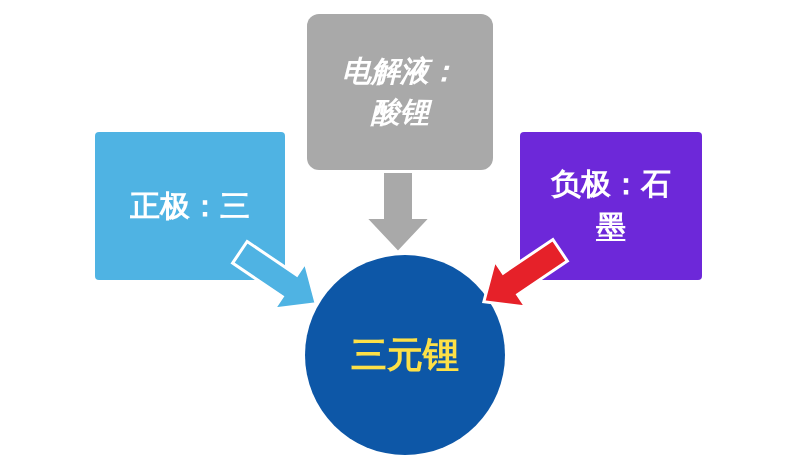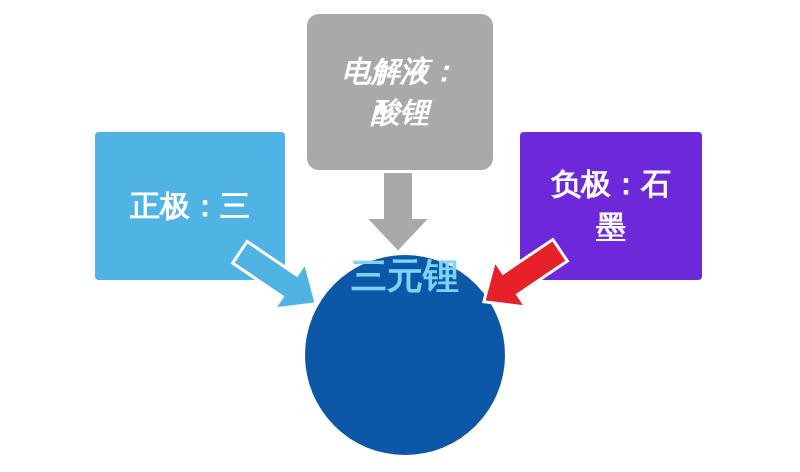--- a/index.html
+++ b/index.html
@@ -56,26 +56,25 @@
   .battery-circle {
     position: absolute;
     left: 305px;
     top: 255px;
     width: 200px;
     height: 200px;
     border-radius: 50%;
     display: flex;
     flex-direction: column;
     align-items: center;
-    justify-content: flex-start;
-    color: #7dd3fc;
+    justify-content: center;
+    color: #fde047;
     font-weight: bold;
     text-align: center;
     font-size: 36px;
-    font-family: Liberation Mono, monospace;
   }
   .battery-circle .line {
     line-height: 1.35;
     white-space: nowrap;
   }
   .arrow {
     position: absolute;
     overflow: visible;
   }
   .arrow-electrolyte {

